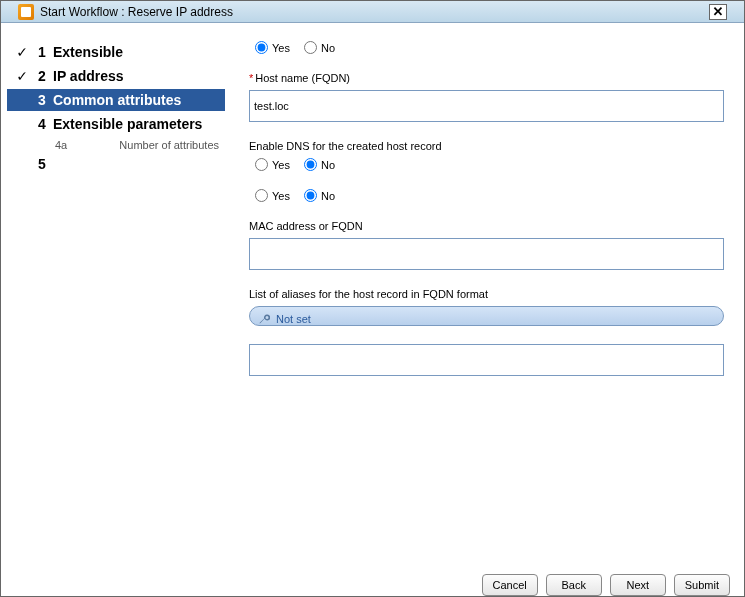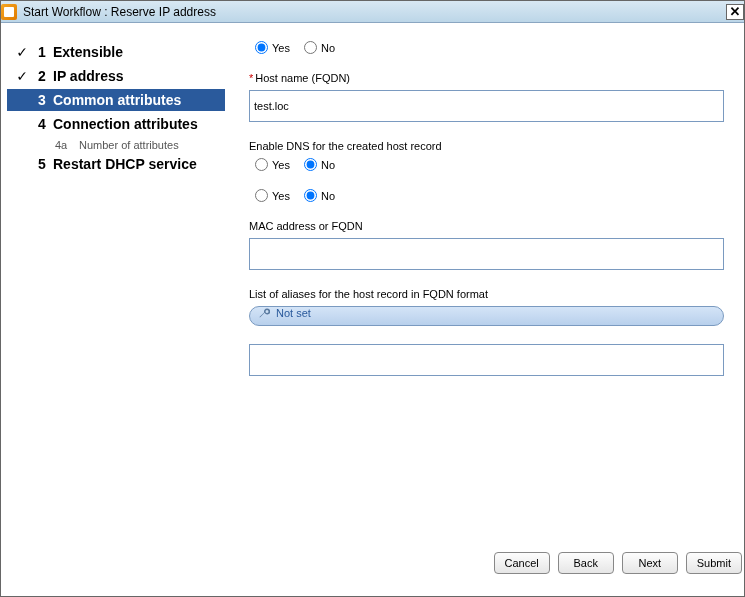--- a/index.html
+++ b/index.html
@@ -1,44 +1,44 @@
 <!DOCTYPE html>
 <html><head>
 <meta charset="utf-8">
 <style>
 * { box-sizing: border-box; margin: 0; padding: 0; }
 body { font-family: Arial, sans-serif; font-size: 12px; color: #000; background: #fff; }
 .window { width: 745px; height: 597px; border: 1px solid #666; display: flex; flex-direction: column; }
-.title-bar { height: 22px; background: linear-gradient(to bottom, #d8e8f3, #bcd6e8); border-bottom: 1px solid #8aa6c1; display: flex; align-items: center; padding: 0 0; }
+.title-bar { height: 22px; background: linear-gradient(to bottom, #d8e8f3, #bcd6e8); border-bottom: 1px solid #8aa6c1; display: flex; align-items: center; padding: 0 17px; }
 .title-icon { width: 16px; height: 16px; background: linear-gradient(135deg, #f5a623, #e07b00); border-radius: 2px; margin-right: 6px; position: relative; }
 .title-icon::after { content: ""; position: absolute; inset: 3px; background: #fff; border-radius: 1px; }
 .title-text { flex: 1; font-size: 12px; color: #000; }
 .close-btn { width: 18px; height: 16px; border: 1px solid #666; background: #fff; display: flex; align-items: center; justify-content: center; font-weight: bold; font-size: 13px; line-height: 1; cursor: pointer; }
 .body { flex: 1; display: flex; background: #fff; overflow: hidden; }
 .sidebar { width: 230px; padding: 18px 6px 6px 6px; }
 .step { display: flex; align-items: center; padding: 3px 6px; margin-bottom: 2px; font-size: 14px; font-weight: bold; cursor: pointer; }
 .step .check { width: 18px; text-align: center; font-size: 14px; color: #000; font-weight: normal; }
 .step .num { width: 22px; text-align: center; }
 .step.done .check::before { content: "✓"; }
 .step.active { background: #2a5a9c; color: #fff; }
-.sub-step { display: flex; align-items: center; padding: 2px 6px 2px 48px; font-size: 11px; color: #555; font-weight: normal; cursor: pointer; }
+.sub-step { display: flex; align-items: center; padding: 2px 6px 2px 48px; font-size: 11px; color: #555; font-weight: normal; cursor: pointer; justify-content: space-between; }
 .sub-step .snum { width: 24px; }
 .content { flex: 1; padding: 18px 20px 10px 18px; overflow-y: auto; }
 .field-group { margin-bottom: 18px; }
 .field-label { font-size: 11px; color: #000; margin-bottom: 6px; display: block; }
 .required::before { content: "*"; color: #c00; margin-right: 2px; }
 .radio-row { display: flex; gap: 14px; align-items: center; padding-left: 6px; }
 .radio-row label { display: flex; align-items: center; gap: 4px; font-size: 11px; cursor: pointer; }
 input[type="radio"] { cursor: pointer; }
 input[type="text"] { width: 100%; height: 32px; border: 1px solid #7a9ac0; padding: 2px 4px; font-size: 11px; font-family: inherit; }
 .hostname-input { border: 1px solid #3b6fb0; }
-.alias-box { width: 100%; height: 20px; background: linear-gradient(to bottom, #d4e4f7, #b8d0ec); border: 1px solid #7a9ac0; border-radius: 10px; display: flex; align-items: flex-start; padding: 0 8px; gap: 6px; cursor: pointer; }
+.alias-box { width: 100%; height: 20px; background: linear-gradient(to bottom, #d4e4f7, #b8d0ec); border: 1px solid #7a9ac0; border-radius: 10px; display: flex; align-items: flex-end; padding: 0 8px; gap: 6px; cursor: pointer; }
 .alias-box .wrench { width: 12px; height: 12px; }
 .alias-box .txt { font-size: 11px; color: #2a5a9c; }
-.footer { height: 44px; border-top: 0; display: flex; justify-content: flex-end; align-items: flex-start; padding: 0 2px; gap: 8px; }
+.footer { height: 44px; border-top: 0; display: flex; justify-content: flex-end; align-items: flex-end; padding: 0 14px; gap: 8px; }
 .btn { min-width: 56px; height: 22px; border: 1px solid #888; border-radius: 4px; background: linear-gradient(to bottom, #fdfdfd, #e6e6e6); font-size: 11px; cursor: pointer; padding: 0 10px; }
 </style>
 </head>
 <body>
 
 <div class="window">
 
   <div class="title-bar">
     <span class="title-icon"></span>
     <span class="title-text">Start Workflow : Reserve IP address</span>
@@ -61,30 +61,29 @@
         <span>IP address</span>
       </div>
       <div class="step active">
         <span class="check"></span>
         <span class="num">3</span>
         <span>Common attributes</span>
       </div>
       <div class="step">
         <span class="check"></span>
         <span class="num">4</span>
-        <span>Connection attributes</span>
+        <span>Extensible parameters</span>
       </div>
       <div class="sub-step">
         <span class="snum">4a</span>
         <span>Number of attributes</span>
       </div>
       <div class="step">
         <span class="check"></span>
         <span class="num">5</span>
-        <span>Restart DHCP service</span>
       </div>
     </div>
 
     <div class="content">
 
       <div class="field-group">
         <div class="radio-row">
           <label>
             <input type="radio" name="createhost" checked="" style="">
             <span>Yes</span>

